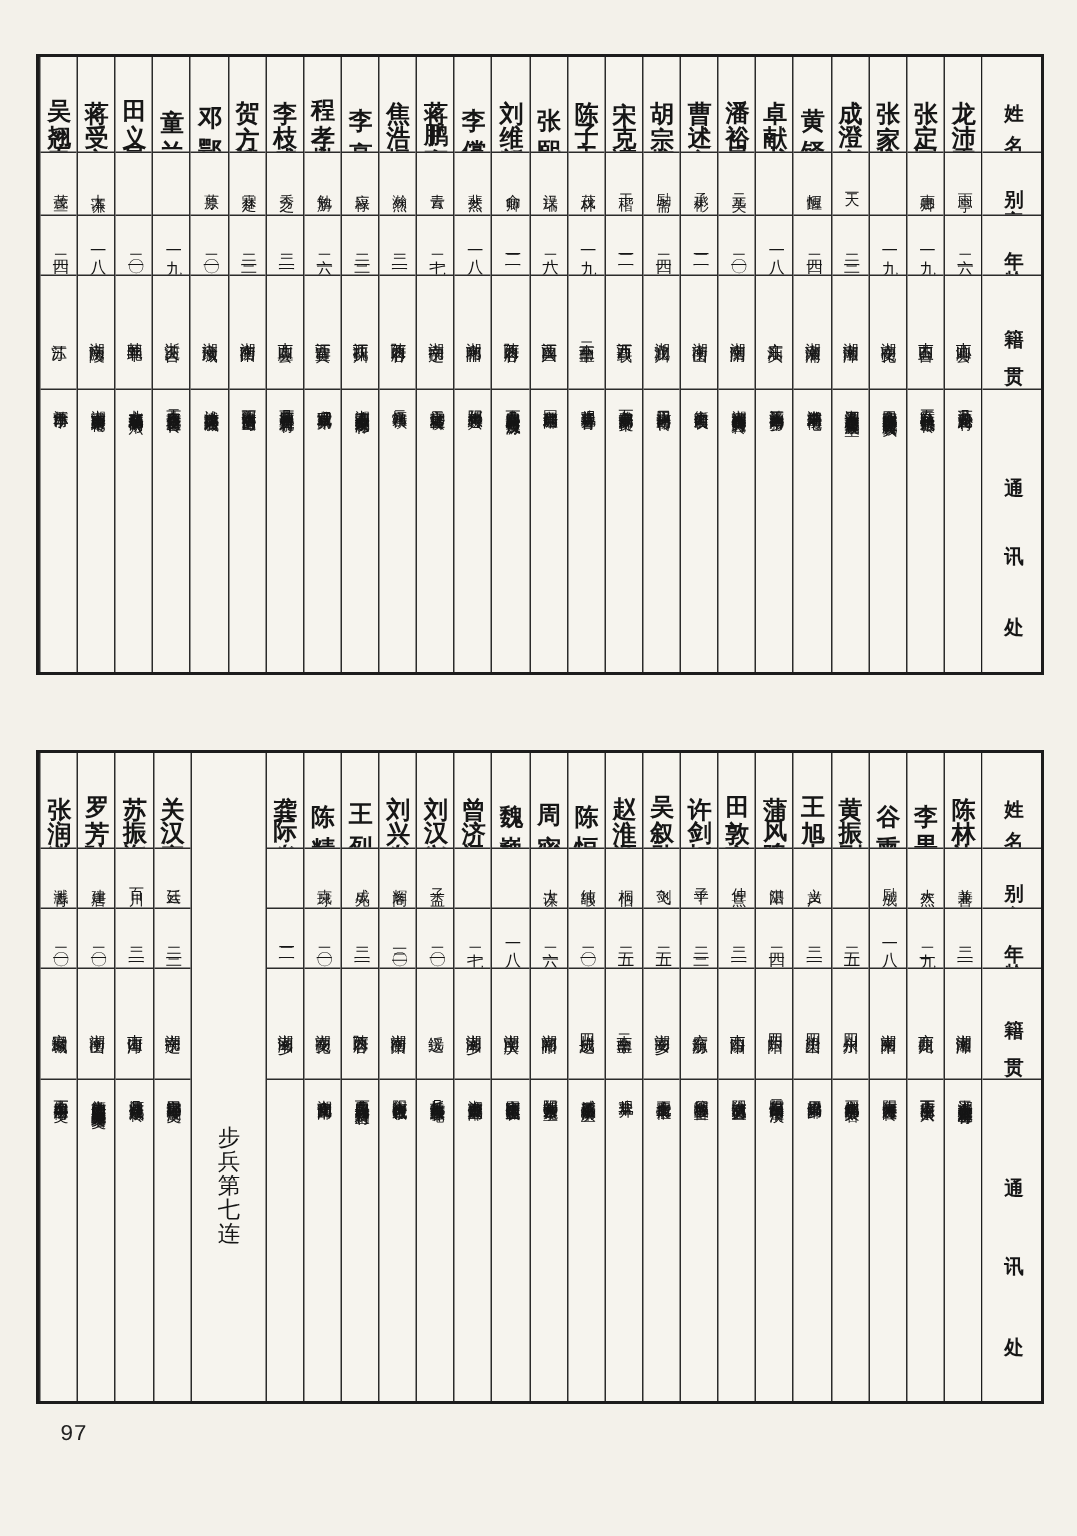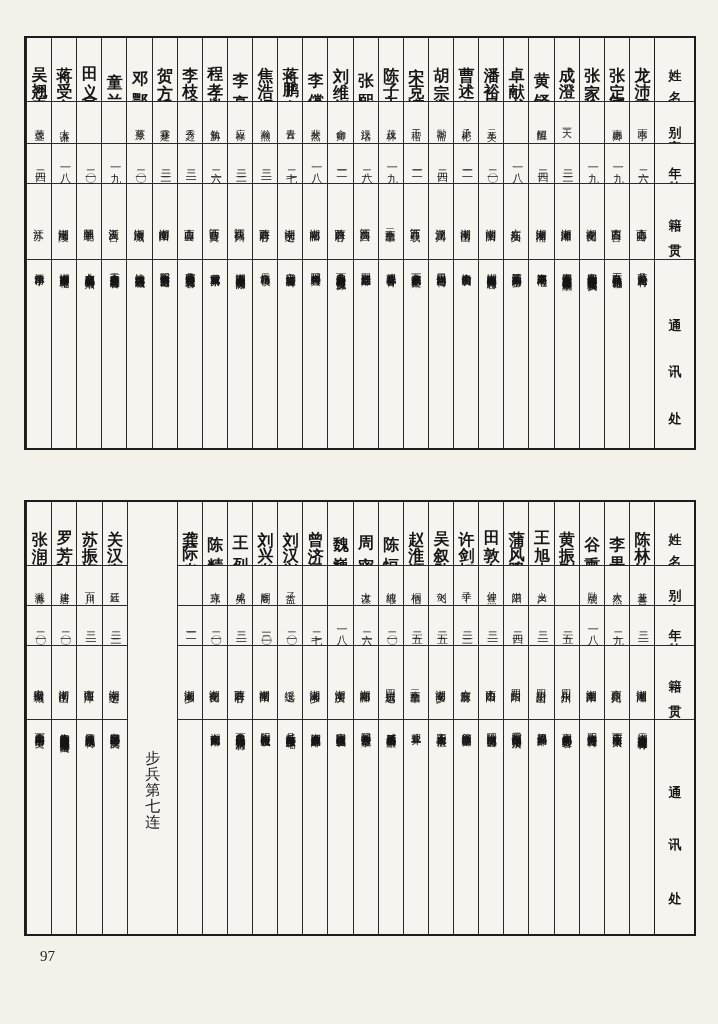--- a/index.html
+++ b/index.html
@@ -65,21 +65,21 @@
   .cell.hd{font-size:13px;font-weight:bold;justify-content:space-evenly;background:#f6f4ee;}
   .band-col{justify-content:flex-start;}
   .band-cell{
     writing-mode:vertical-rl;text-orientation:upright;
     display:flex;align-items:center;justify-content:center;
     height:100%;font-size:15px;letter-spacing:16px;
     padding-top:120px;box-sizing:border-box;
   }
   .page-number{
     position:absolute;left:40px;top:948px;
-    font-family:Liberation Serif, serif;
+    font-family:Liberation Mono, monospace;
     font-size:15px;color:#222;
   }
 </style>
 </head>
 <body>
 
 <div class="page">
 
   <div class="roster roster--top t0">
       <div class="col header-col">

